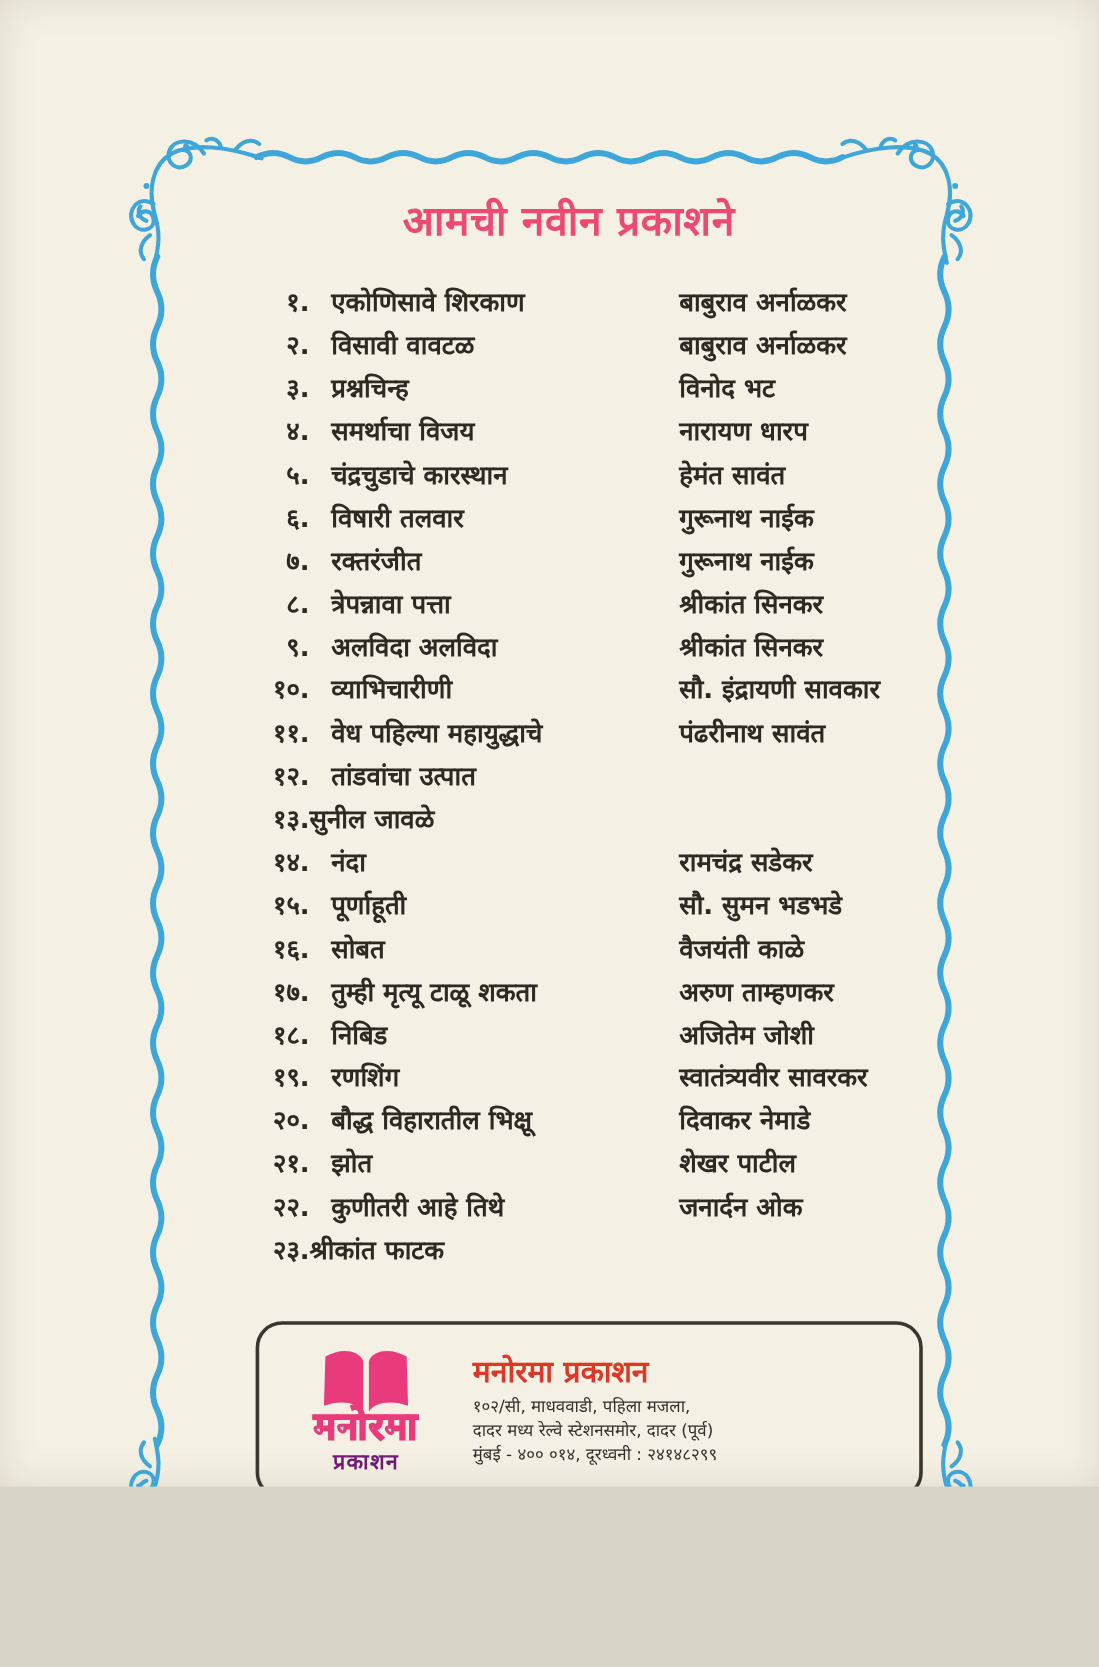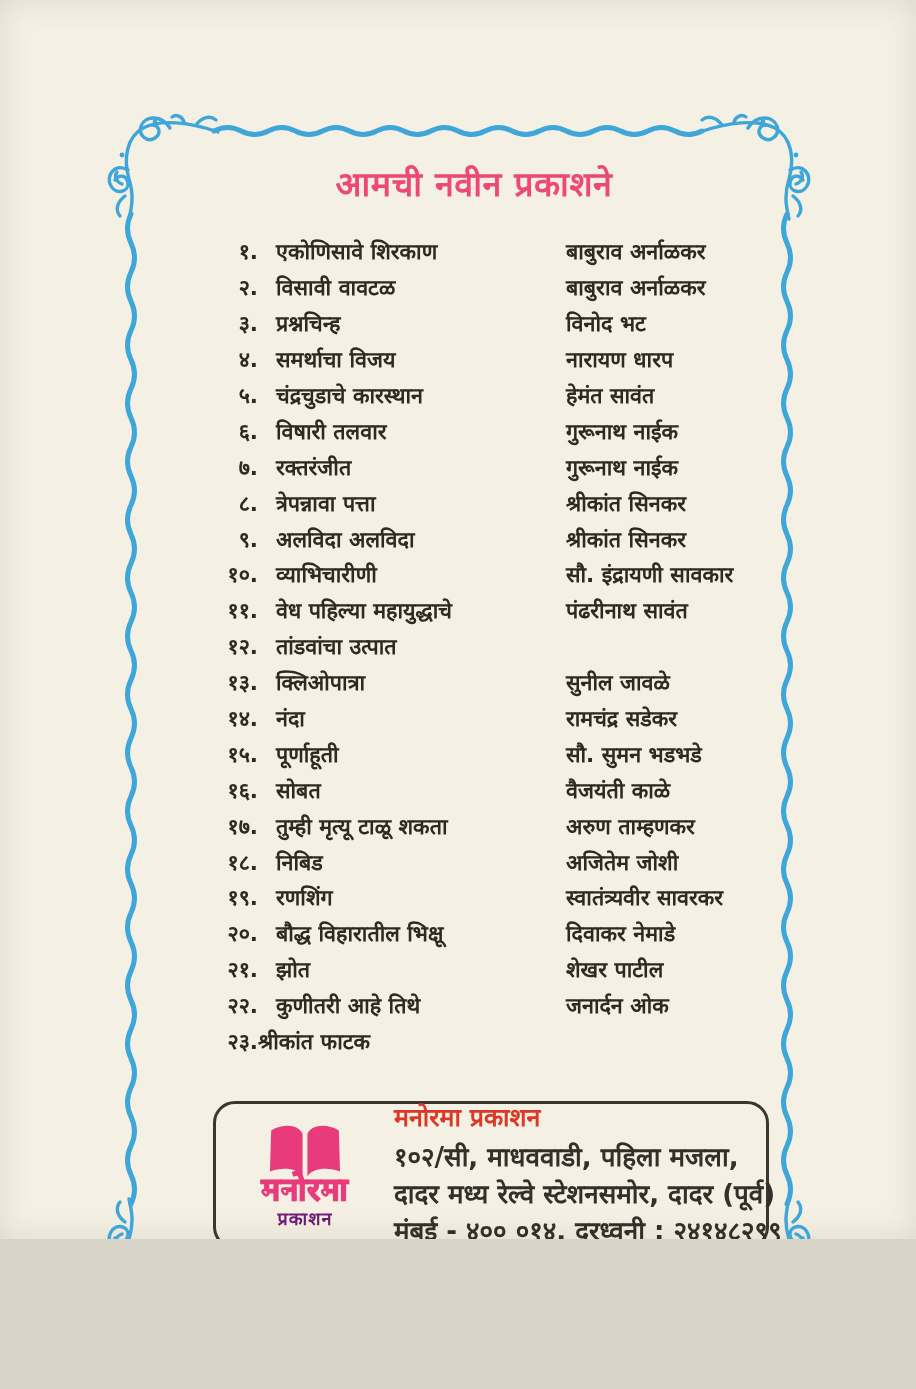--- a/index.html
+++ b/index.html
@@ -54,21 +54,21 @@
     color:#f4f0e4;
     -webkit-text-stroke:1.6px #e93a7c;
     text-shadow:0 0 1px #e93a7c;
     letter-spacing:1px;
   }
   .logo-subtitle{
     font-size:18px;font-weight:bold;color:#701a75;margin-top:5px;letter-spacing:1px;
   }
   .publisher-info{flex:1;margin-left:14px;line-height:1.42;}
   .publisher-name{font-size:25px;font-weight:bold;color:#dd3827;margin-bottom:3px;}
-  .publisher-line{font-size:26px;font-weight:bold;color:#33302a;white-space:nowrap;}
+  .publisher-line{font-size:14px;font-weight:normal;color:#33302a;white-space:nowrap;}
 </style>
 </head>
 <body>
 
 <div class="page">
 
   <svg class="border-svg" viewBox="0 0 916 1389">
     <defs>
       <g id="corner-ornament" fill="none" stroke="#3ea6d8" stroke-width="3.4" stroke-linecap="round">
         <path d="M86,0 C58,-10 28,-13 11,-4 C-5,5 -9,26 -3,47 C2,63 0,74 -3,87"></path>
@@ -161,21 +161,20 @@
       <span class="book-author">पंढरीनाथ सावंत</span>
     </div>
 
     <div class="book-row">
       <span class="book-num">१२.</span>
       <span class="book-title">तांडवांचा उत्पात</span>
     </div>
 
     <div class="book-row">
       <span class="book-num">१३.</span>
-      <span class="book-title">क्लिओपात्रा</span>
       <span class="book-author">सुनील जावळे</span>
     </div>
 
     <div class="book-row">
       <span class="book-num">१४.</span>
       <span class="book-title">नंदा</span>
       <span class="book-author">रामचंद्र सडेकर</span>
     </div>
 
     <div class="book-row">

